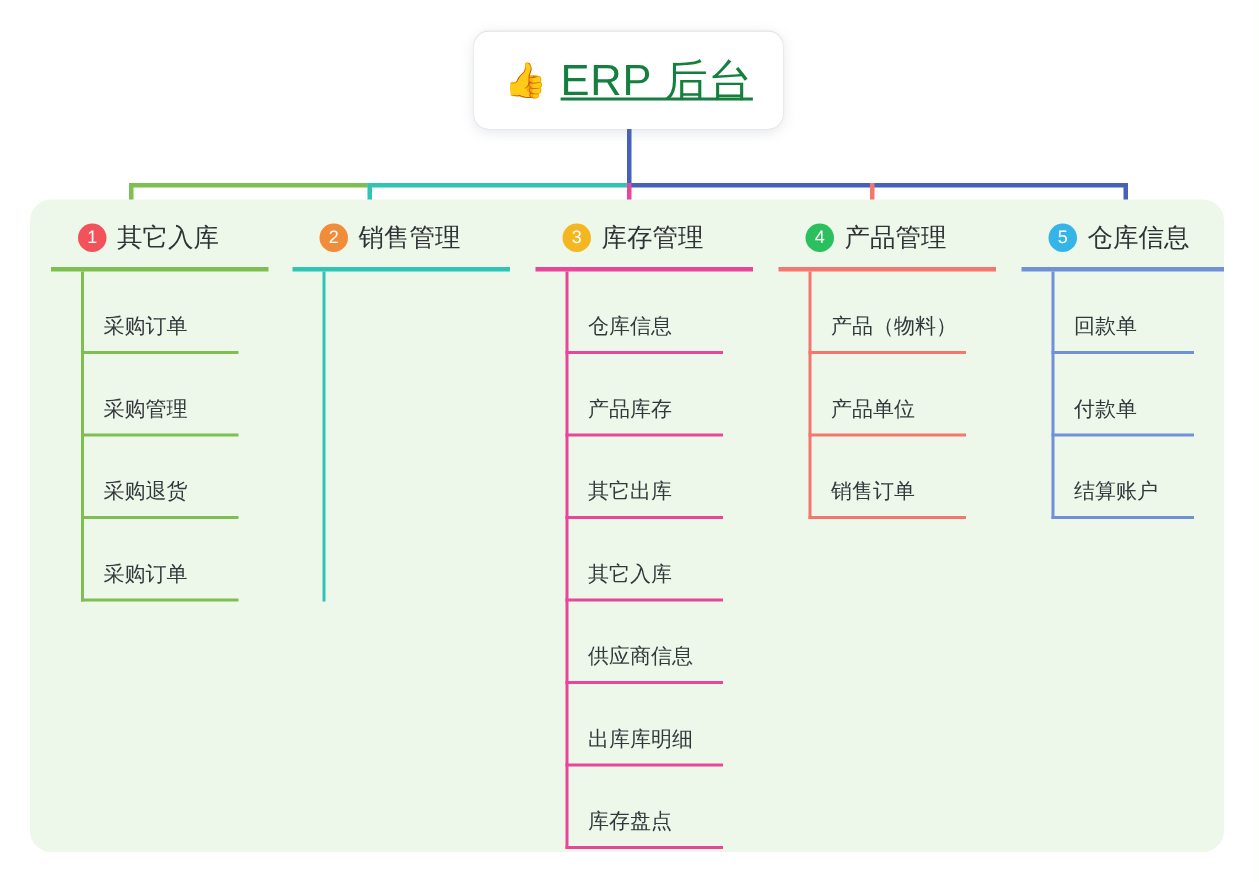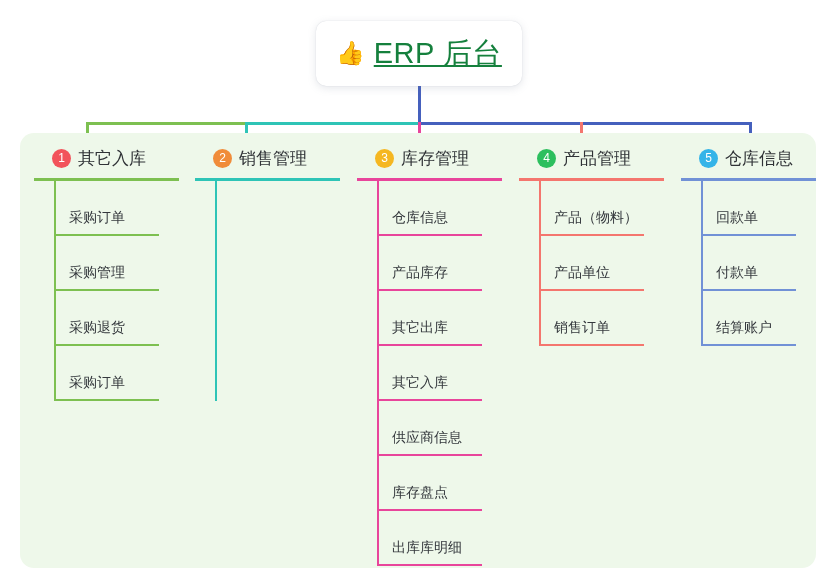--- a/index.html
+++ b/index.html
@@ -226,25 +226,25 @@
         </div>
         <div class="item">
           <div class="item-label">其它入库</div>
           <div class="item-rule" style="background: rgb(232, 69, 155); width: 105px;"></div>
         </div>
         <div class="item">
           <div class="item-label">供应商信息</div>
           <div class="item-rule" style="background: rgb(232, 69, 155); width: 105px;"></div>
         </div>
         <div class="item">
+          <div class="item-label">出库库明细</div>
+          <div class="item-rule" style="background: rgb(232, 69, 155); width: 105px;"></div>
+        </div>
+        <div class="item">
           <div class="item-label">库存盘点</div>
-          <div class="item-rule" style="background: rgb(232, 69, 155); width: 105px;"></div>
-        </div>
-        <div class="item">
-          <div class="item-label">出库库明细</div>
           <div class="item-rule" style="background: rgb(232, 69, 155); width: 105px;"></div>
         </div>
       </div>
     </div>
     <div class="column" style="left: 519px; width: 145px;">
       <div class="col-head">
         <span class="badge" style="background: rgb(44, 191, 94);">4</span>
         <span class="col-title">产品管理</span>
       </div>
       <div class="head-rule" style="background: rgb(244, 118, 110); width: 145px;"></div>

